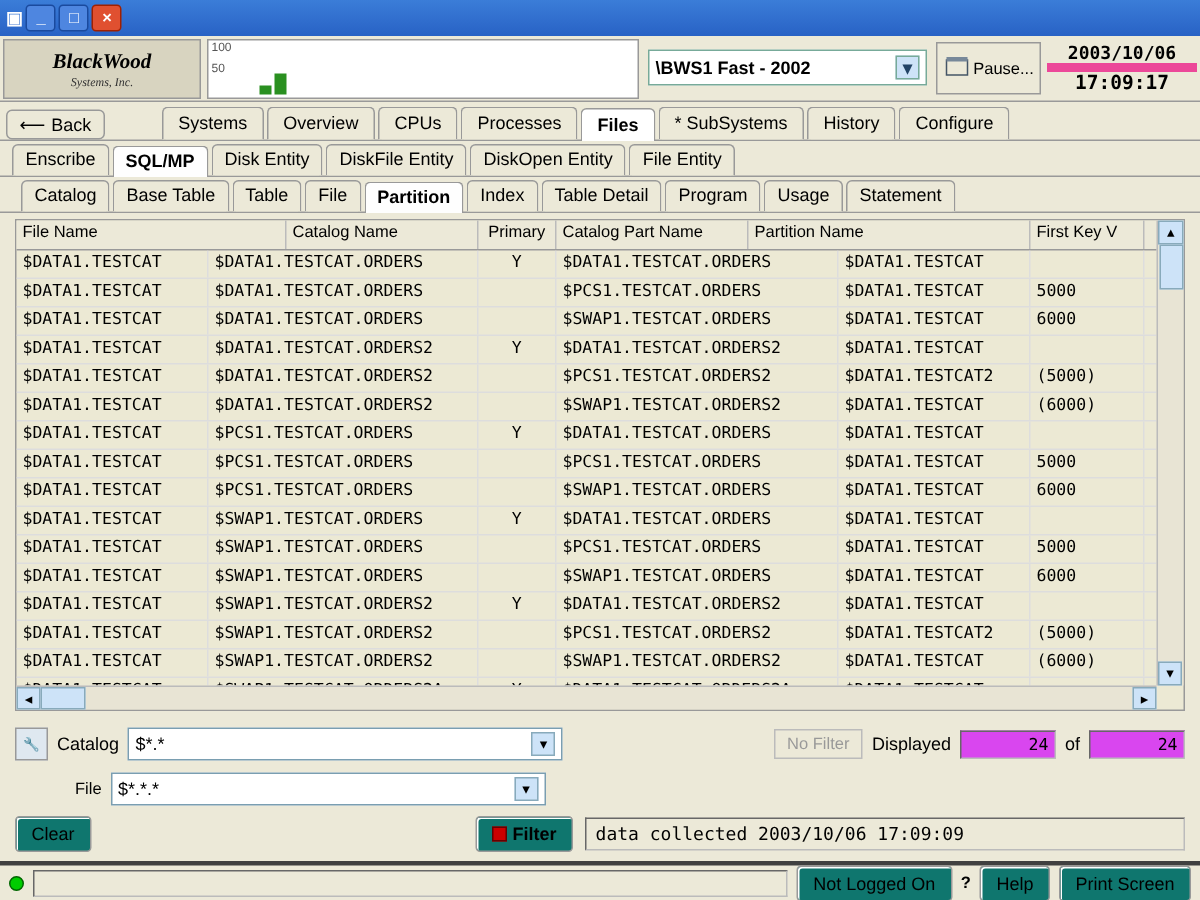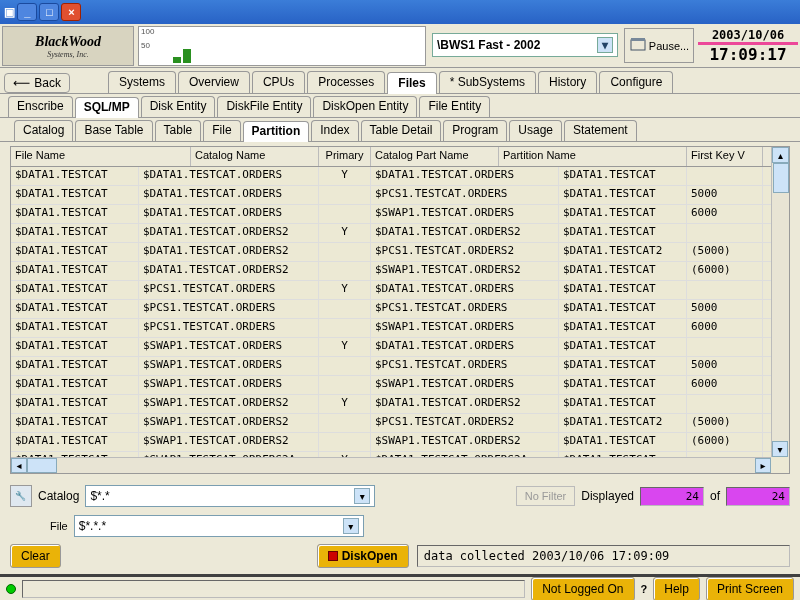--- a/index.html
+++ b/index.html
@@ -13,22 +13,22 @@
 .logo .l1 { font-size: 14px; font-weight: bold; color: #000; }
 .logo .l2 { font-size: 8px; color: #333; }
 .graph { flex: 1; height: 40px; margin: 2px; border: 1px solid #999; background: #fff; position: relative; }
 .graph .yaxis { position: absolute; left: 2px; top: 0; font-size: 8px; color: #555; }
 .graph .bar { position: absolute; bottom: 2px; background: #2a9020; width: 8px; }
 .sysselect { width: 186px; height: 24px; margin: 9px 4px; border: 1px solid #7a9; background: #fff; display: flex; align-items: center; padding: 0 4px; font-size: 12px; font-weight: bold; cursor: pointer; }
 .sysselect .dd { margin-left: auto; color: #246; background:#cde3f8; border:1px solid #7a9; width:16px; height:16px; display:flex;align-items:center;justify-content:center; }
 .pausebox { width: 70px; margin: 4px 2px; border: 1px solid #999; background: #ece9d8; display: flex; align-items: center; justify-content: center; font-size: 11px; cursor: pointer; }
 .pausebox svg { margin-right: 2px; }
 .clock { width: 100px; margin: 2px; display: flex; flex-direction: column; align-items: center; justify-content: center; font-family: monospace; font-weight: bold; }
-.clock .date { font-size: 12px; border-bottom: 3px solid #ec4899; width: 100%; text-align: center; }
-.clock .time { font-size: 16px; }
+.clock .date { font-size: 12px; border-bottom: 6px solid #ec4899; width: 100%; text-align: center; }
+.clock .time { font-size: 13px; }
 .tabbar { display: flex; align-items: flex-end; padding: 2px 4px 0 4px; border-bottom: 1px solid #999; height: 26px; background: #ece9d8; }
 .backbtn { border: 1px solid #999; border-radius: 4px; padding: 2px 8px; margin-right: 8px; background: #ece9d8; cursor: pointer; display: flex; align-items: center; gap: 4px; font-size: 12px; }
 .tab { border: 1px solid #999; border-bottom: none; border-radius: 4px 4px 0 0; padding: 3px 10px; margin-right: 2px; background: #ece9d8; cursor: pointer; font-size: 12px; }
 .tab.active { background: #fff; font-weight: bold; position: relative; top: 1px; padding-bottom: 4px; }
 .subtabbar { display: flex; padding: 2px 8px 0 8px; border-bottom: 1px solid #999; height: 24px; background: #ece9d8; }
 .subtab { border: 1px solid #999; border-bottom: none; border-radius: 4px 4px 0 0; padding: 2px 8px; margin-right: 2px; background: #ece9d8; cursor: pointer; font-size: 12px; }
 .subtab.active { background: #fefefe; font-weight: bold; position: relative; top: 1px; }
 .subtabbar2 { display: flex; padding: 2px 14px 0 14px; border-bottom: 1px solid #999; height: 24px; background: #ece9d8; }
 .content { position: absolute; top: 146px; left: 10px; right: 10px; bottom: 126px; border: 1px solid #999; background: #ece9d4; }
 .gridhead { display: flex; background: #ece9d8; border-bottom: 1px solid #999; height: 20px; }
@@ -43,21 +43,21 @@
 .hscroll .arrow { width: 16px; background: #cde3f8; border: 1px solid #8ab; display: flex; align-items: center; justify-content: center; cursor: pointer; font-size:10px; }
 .hscroll .thumb { width: 30px; background: #cde3f8; border: 1px solid #8ab; margin-left: 0; cursor: pointer; }
 .filterrow { position: absolute; left: 10px; right: 10px; bottom: 88px; height: 32px; display: flex; align-items: center; gap: 6px; }
 .filterrow label { font-size: 12px; }
 .dropdown { border: 1px solid #7a9eb1; background: #fff; height: 22px; width: 290px; display: flex; align-items: center; padding: 0 4px; font-size: 12px; cursor: pointer; }
 .dropdown .dd { margin-left: auto; background:#cde3f8; border:1px solid #8ab; width:16px; height:16px; display:flex;align-items:center;justify-content:center; font-size:10px; }
 .nofilter { border: 1px solid #bbb; padding: 3px 8px; color: #999; background: #ece9d8; }
 .countbox { border: 1px inset #bbb; background: #d946ef; width: 64px; text-align: right; padding: 2px 4px; font-family: monospace; }
 .filerow { position: absolute; left: 10px; right: 10px; bottom: 62px; height: 24px; display: flex; align-items: center; gap: 6px; padding-left: 40px; }
 .actionrow { position: absolute; left: 10px; right: 10px; bottom: 30px; height: 28px; display: flex; align-items: center; gap: 8px; }
-.btn { border: 1px solid #999; border-radius: 3px; padding: 4px 10px; background: #eab308; cursor: pointer; font-size: 12px; box-shadow: 1px 1px 0 #fff inset; text-align: right; }
+.btn { border: 1px solid #999; border-radius: 3px; padding: 4px 10px; background: #0f766e; cursor: pointer; font-size: 12px; box-shadow: 1px 1px 0 #fff inset; text-align: right; }
 .btn.req { display: flex; align-items: center; gap: 4px; font-weight: bold; }
 .redstop { width: 10px; height: 10px; background: #c00; border: 1px solid #600; }
 .statusline { flex: 1; border: 1px inset #bbb; padding: 3px 6px; font-family: monospace; font-size: 12px; background: #ece9d8; }
 .bottombar { position: absolute; left: 0; right: 0; bottom: 0; height: 26px; display: flex; align-items: center; padding: 0 6px; gap: 6px; border-top: 3px solid #404040; background: #ece9d8; }
 .led { width: 10px; height: 10px; border-radius: 50%; background: #0c0; border: 1px solid #060; }
 .statusbar { flex: 1; border: 1px inset #bbb; height: 18px; background: #ece9d8; }
 .toolicon { width: 22px; height: 22px; border: 1px solid #999; background: #dfe8f0; display: flex; align-items: center; justify-content: center; cursor: pointer; font-size: 9px; }
 .c1 { width: 128px; } .c2 { width: 180px; } .c3 { width: 52px; text-align: center; } .c4 { width: 188px; } .c5 { width: 128px; } .c6 { width: 76px; }
 </style>
 </head>
@@ -315,21 +315,21 @@
     <span>$*.*.*</span>
     <span class="dd">▾</span>
   </div>
 </div>
 
 <div class="actionrow">
   <div class="btn">Clear</div>
   <div style="flex:0 0 240px"></div>
   <div class="btn req">
     <div class="redstop"></div>
-    <span>DiskOpen</span>
+    <span>Filter</span>
   </div>
   <div class="statusline">data collected 2003/10/06 17:09:09</div>
 </div>
 
 <div class="bottombar">
   <div class="led"></div>
   <div class="statusbar"></div>
   <div class="btn">Not Logged On</div>
   <span style="font-weight:bold;cursor:pointer">?</span>
   <div class="btn">Help</div>

